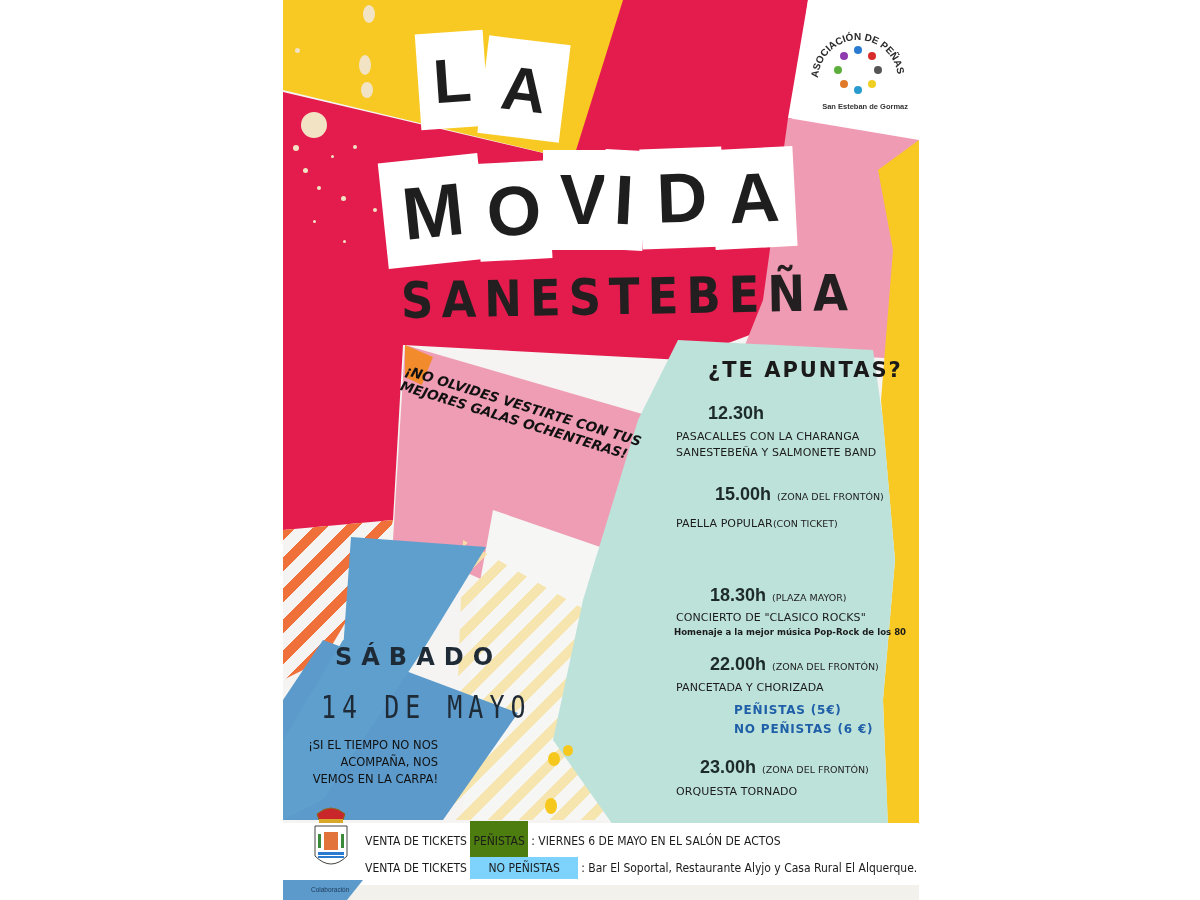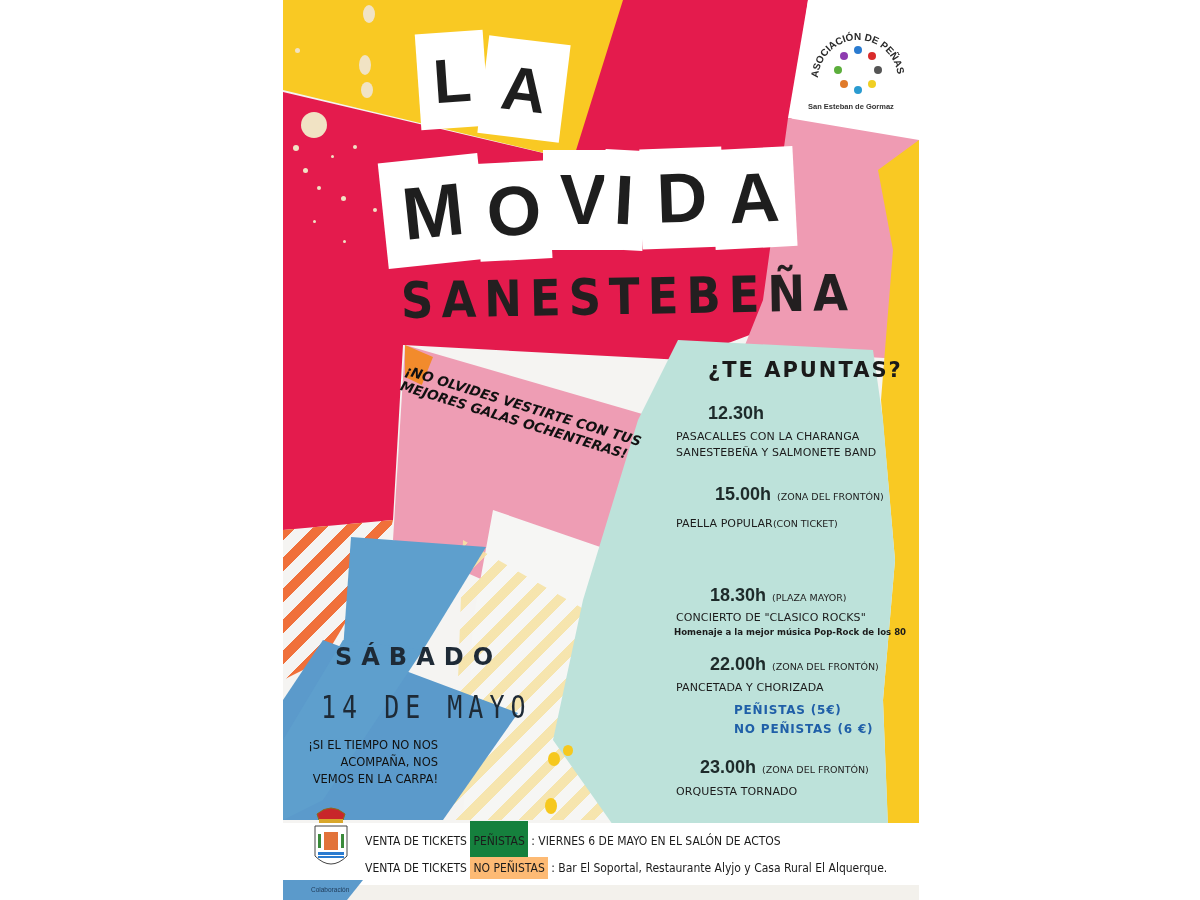--- a/index.html
+++ b/index.html
@@ -52,40 +52,40 @@
     font-family: "Liberation Sans", sans-serif; font-weight: 700; color: #1e1e1e; }
   .tile span { display: block; }
 
   .subtitle { position: absolute; left: 118px; top: 268px; font-family: "DejaVu Sans Condensed", "DejaVu Sans", sans-serif;
     font-size: 50px; letter-spacing: 8px; color: #231f20; font-weight: 700; transform: rotate(-1deg); }
 
   .reminder { position: absolute; left: 125px; top: 362px; width: 260px; transform: rotate(17deg); transform-origin: left top;
     font-family: "DejaVu Sans", sans-serif; font-size: 13.5px; font-weight: 700; font-style: italic; color: #111; line-height: 16px; }
 
   .logo { position: absolute; left: 525px; top: 28px; width: 100px; height: 90px; }
-  .logo-caption { position: absolute; left: 0; top: 74px; width: 100px; text-align: left; font-family: "Liberation Sans", sans-serif; font-size: 7.5px; font-weight: 700; color: #333; }
+  .logo-caption { position: absolute; left: 0; top: 74px; width: 100px; text-align: right; font-family: "Liberation Sans", sans-serif; font-size: 7.5px; font-weight: 700; color: #333; }
 
   .apuntas { position: absolute; left: 425px; top: 358px; font-size: 21px; font-weight: 700; letter-spacing: 2px; color: #1a1a1a; font-family: "DejaVu Sans", sans-serif; }
 
   .sched { position: absolute; left: 385px; font-family: "DejaVu Sans", sans-serif; color: #1c1c1c; }
   .time { font-family: "Liberation Sans", sans-serif; font-weight: 700; font-size: 18px; color: #1d2a2a; }
   .loc { font-size: 9.5px; margin-left: 6px; color: #222; }
   .act { font-size: 11px; letter-spacing: .1px; color: #1b1b1b; }
   .act-note { font-size: 9.5px; color: #222; }
   .tagline { font-size: 8.6px; font-weight: 700; color: #1b1b1b; }
   .price { font-family: "DejaVu Sans", sans-serif; font-size: 12px; color: #1f5fa8; font-weight: 700; letter-spacing: .8px; line-height: 19px; }
 
   .date-day { position: absolute; left: 52px; top: 643px; font-family: "DejaVu Sans", sans-serif; font-weight: 700; font-size: 24px; letter-spacing: 9px; color: #1e2a36; }
   .date-month { position: absolute; left: 38px; top: 693px; font-family: "DejaVu Sans Mono", monospace; font-size: 25px; letter-spacing: 6px; color: #1e2a36; transform: scaleY(1.25); }
   .weather { position: absolute; left: 20px; top: 737px; width: 135px; text-align: right; font-size: 11.5px; color: #111; line-height: 17px; }
 
   .footer-band { position: absolute; left: 0; top: 823px; width: 636px; height: 62px; background: #ffffff; }
   .footer-line { position: absolute; left: 82px; font-size: 12px; color: #1b1b1b; font-family: "DejaVu Sans Condensed", "DejaVu Sans", sans-serif; white-space: nowrap; }
-  .hl-teal { background: #15803d; padding: 13px 3px; }
-  .hl-yellow { background: #fdba74; padding: 4px 3px; }
+  .hl-teal { background: #4d7c0f; padding: 13px 3px; }
+  .hl-yellow { background: #7dd3fc; padding: 4px 18px; }
   .bottom-strip { position: absolute; left: 0; top: 885px; width: 636px; height: 15px; background: #f3f1ec; }
   .bottom-blue { position: absolute; left: 0; top: 880px; width: 80px; height: 20px; background: #5b9acb; clip-path: polygon(0 0, 100% 0, 80% 100%, 0 100%); }
   .collab { position: absolute; left: 28px; top: 886px; font-size: 6.5px; color: #1f3a58; font-family: "Liberation Sans", sans-serif; }
 
   .crest { position: absolute; left: 28px; top: 800px; width: 40px; height: 80px; }
 </style>
 </head>
 <body>
 
 <div class="poster">

